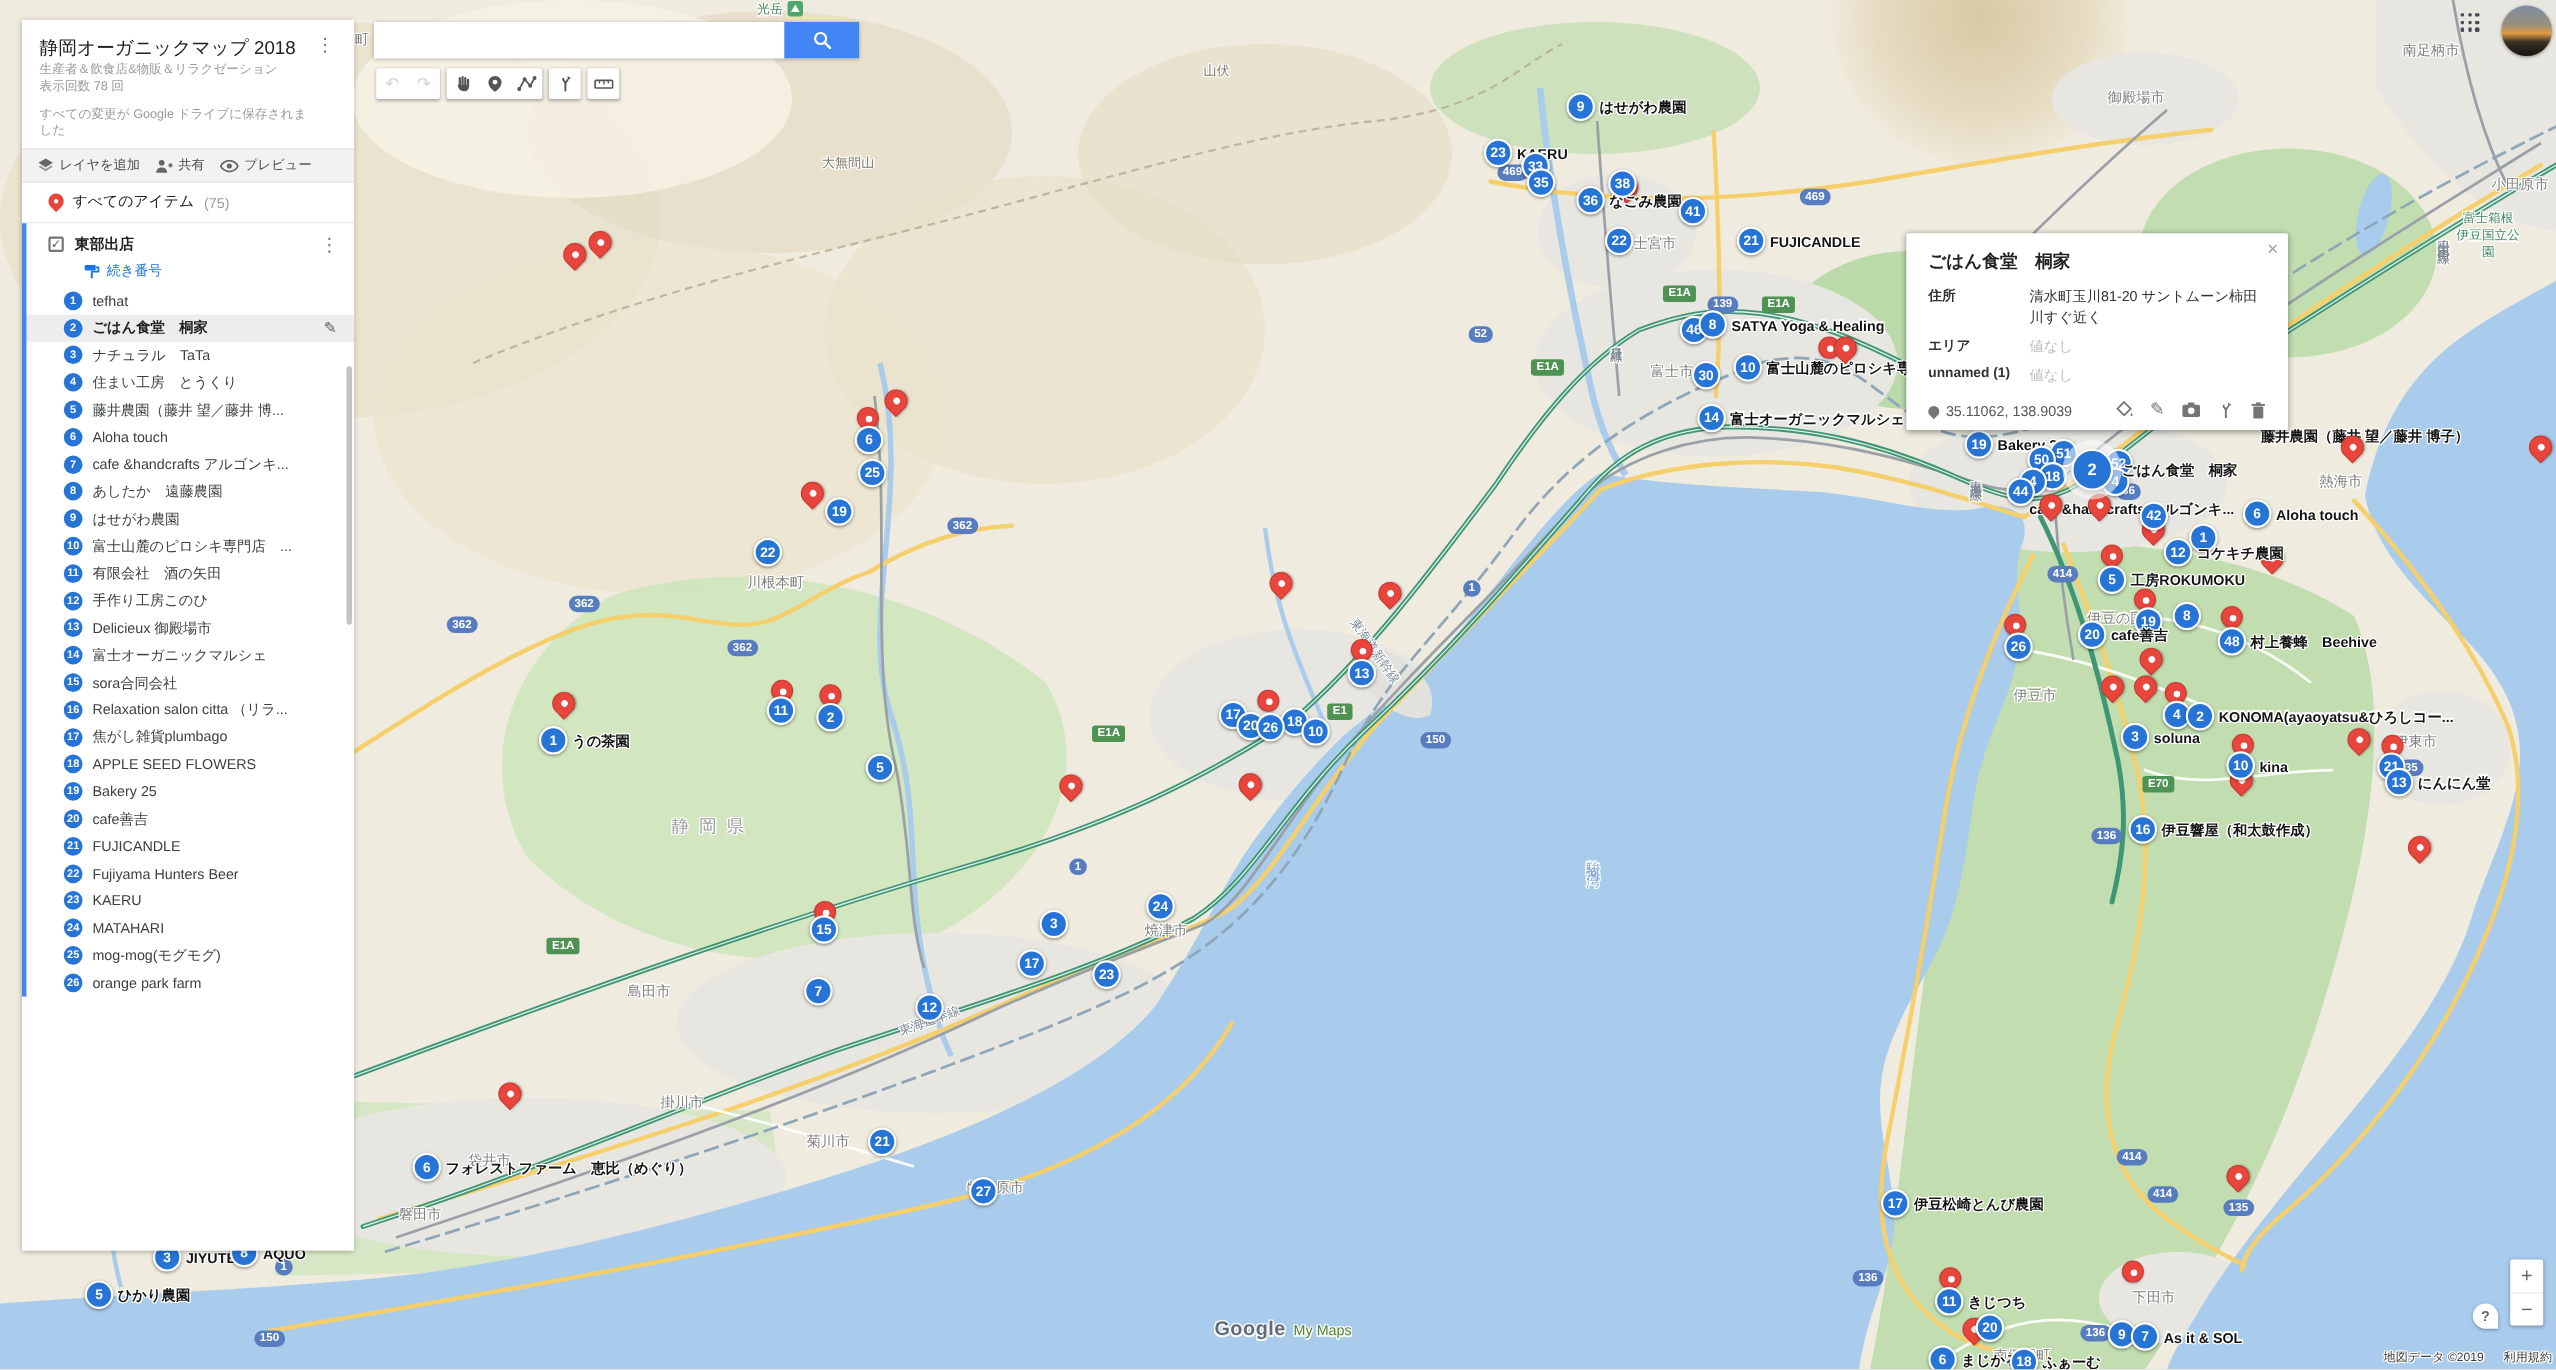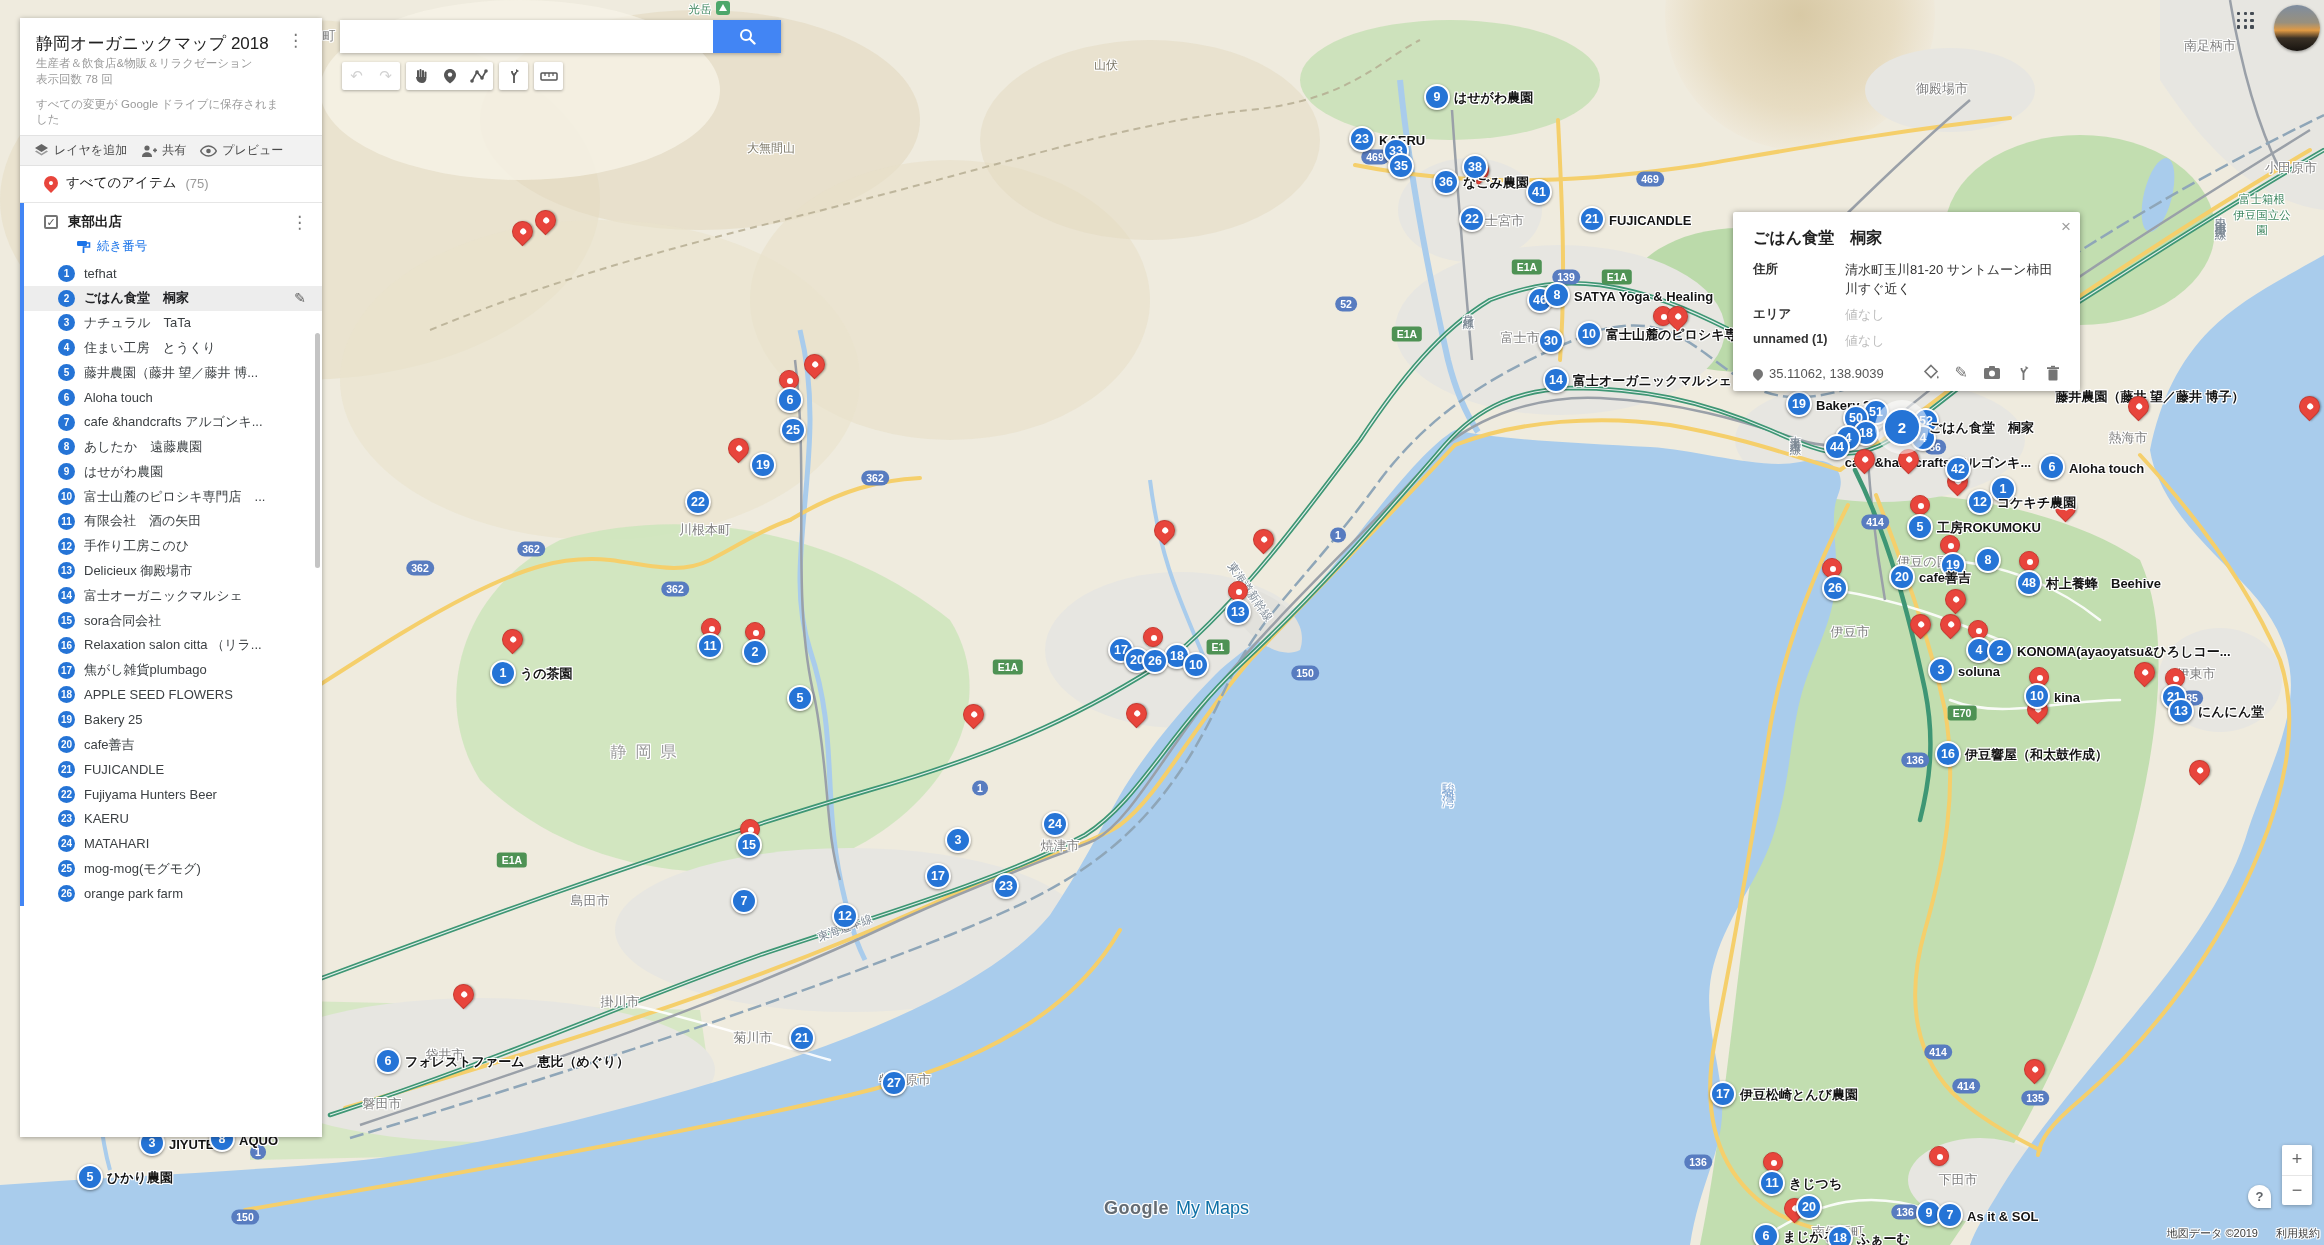--- a/index.html
+++ b/index.html
@@ -51,21 +51,21 @@
   .kebab{color:#757575;font-size:17px;line-height:17px;padding:0 4px;cursor:pointer;}
   .sb-sub{font-size:11.5px;color:#9a9a9a;line-height:16px;}
   .sb-saved{font-size:11.5px;color:#9a9a9a;line-height:15px;margin-top:10px;width:250px;}
   .sb-toolbar{height:31px;background:#f2f2f2;border-top:1px solid #e2e2e2;border-bottom:1px solid #e2e2e2;
               display:flex;align-items:center;gap:14px;padding-left:14px;}
   .tbi{display:flex;align-items:center;gap:5px;font-size:12px;color:#4a4a4a;cursor:pointer;}
   .tbi svg{display:block;}
   .warnbox{margin:12px 6px 10px 28px;background:#FBF1CB;border:1px solid #E7D9A1;
            padding:7px 9px;font-size:12.5px;line-height:1.45;color:#3a3a3a;}
   .warnbox a{color:#1155CC;text-decoration:underline;cursor:pointer;}
-  .allitems{display:flex;align-items:center;gap:9px;padding:8px 14px 10px 46px;position:relative;cursor:pointer;}
+  .allitems{display:flex;align-items:flex-end;gap:9px;padding:8px 14px 10px 46px;position:relative;cursor:pointer;}
   .allitems .minipin{position:absolute;left:24px;top:10px;width:14px;height:14px;background:#E8453C;
            border-radius:50% 50% 50% 0;transform:rotate(-45deg);}
   .allitems .minipin i{position:absolute;left:4.5px;top:4.5px;width:4px;height:4px;background:#fff;border-radius:50%;}
   .allitems .al-label{font-size:13.5px;color:#212121;}
   .allitems .al-count{font-size:13px;color:#9a9a9a;}
   .layer-card{border-top:1px solid #e6e6e6;position:relative;}
   .layer-card:before{content:"";position:absolute;left:0;top:0;bottom:0;width:4px;background:#4285F4;}
   .layer-head{display:flex;align-items:center;padding:10px 10px 0 24px;}
   .cbx{width:14px;height:14px;border:2px solid #757575;border-radius:2px;font-size:11px;line-height:11px;
        color:#555;text-align:center;margin-right:10px;cursor:pointer;}
@@ -115,21 +115,21 @@
           box-shadow:0 1px 3px rgba(0,0,0,.4);}
   .zoomctl{position:absolute;left:2282px;top:1145px;width:30px;height:60px;background:#fff;border-radius:2px;
            box-shadow:0 1px 4px rgba(0,0,0,.3);z-index:8;display:flex;flex-direction:column;}
   .zoomctl div{flex:1;display:flex;align-items:center;justify-content:center;font-size:18px;color:#666;cursor:pointer;}
   .zoomctl div:first-child{border-bottom:1px solid #e6e6e6;}
   .helpbubble{position:absolute;left:2248px;top:1185px;width:23px;height:23px;background:#fff;z-index:8;
               border-radius:50% 50% 0 50%;box-shadow:0 1px 3px rgba(0,0,0,.35);display:flex;align-items:center;
               justify-content:center;font-size:13px;font-weight:bold;color:#5f6368;cursor:pointer;}
   .watermark{position:absolute;left:1104px;top:1198px;z-index:7;display:flex;align-items:baseline;gap:7px;opacity:.92;}
   .wm-g{font-size:18px;font-weight:bold;color:#5f6368;letter-spacing:.5px;}
-  .wm-m{font-size:18px;color:#0369a1;}
+  .wm-m{font-size:13px;color:#4d7c0f;}
   .attrib{position:absolute;right:4px;bottom:4px;z-index:7;font-size:11px;color:#3a3a3a;display:flex;gap:18px;}
 </style>
 </head>
 <body>
 
 <div id="stage">
 
   <svg id="mapart" width="2324" height="1245" viewBox="0 0 2324 1245">
     <defs>
       <radialGradient id="fuji" cx="50%" cy="50%" r="50%">

